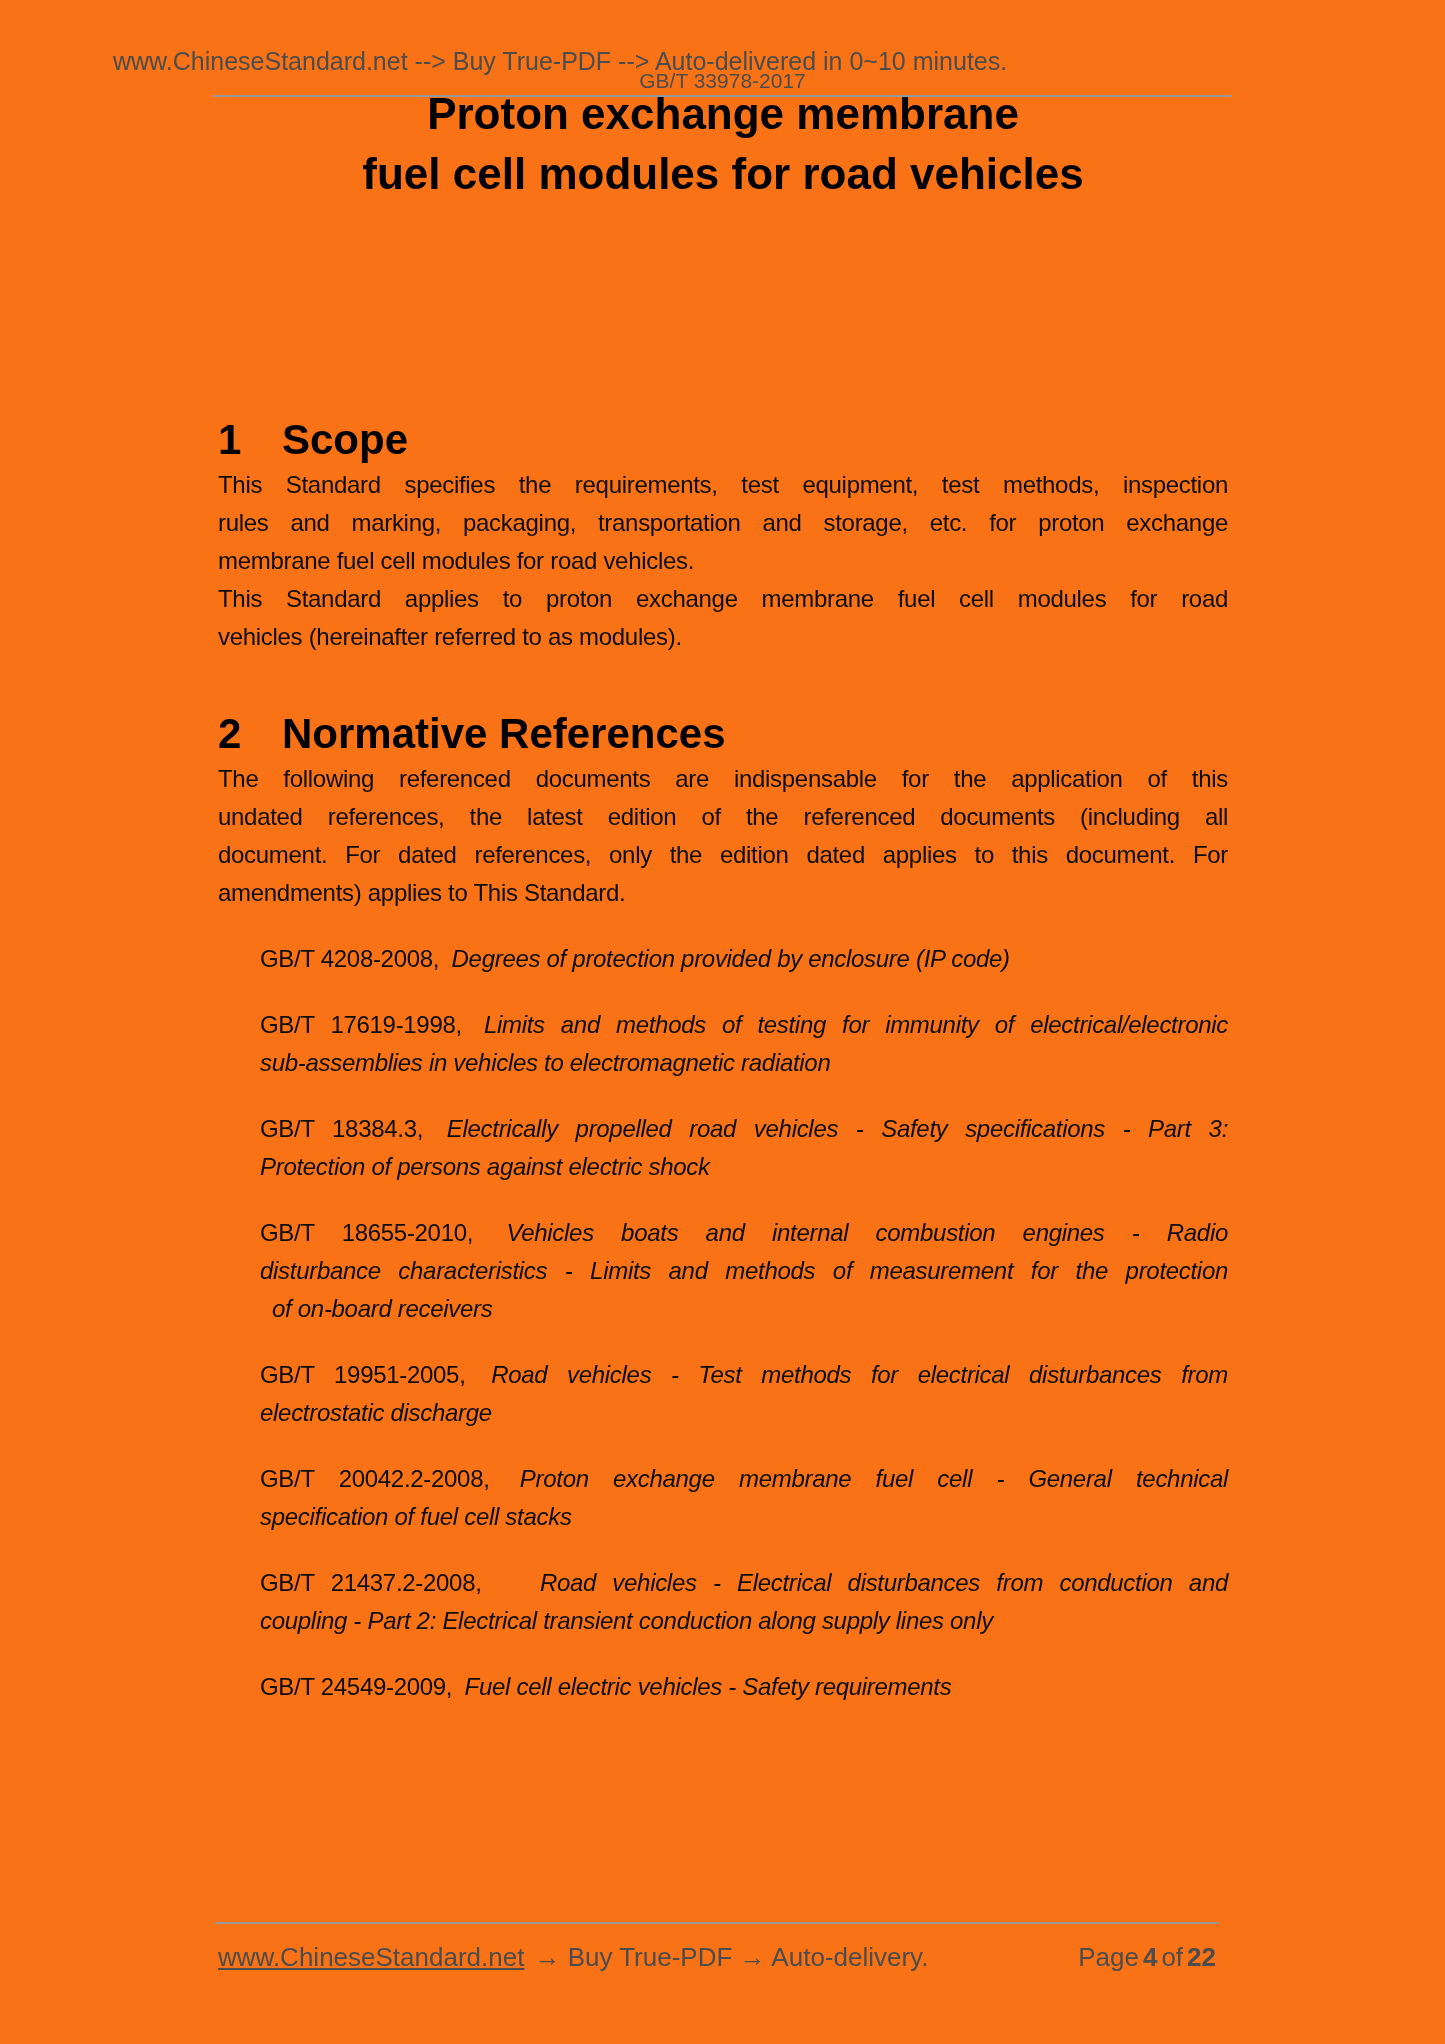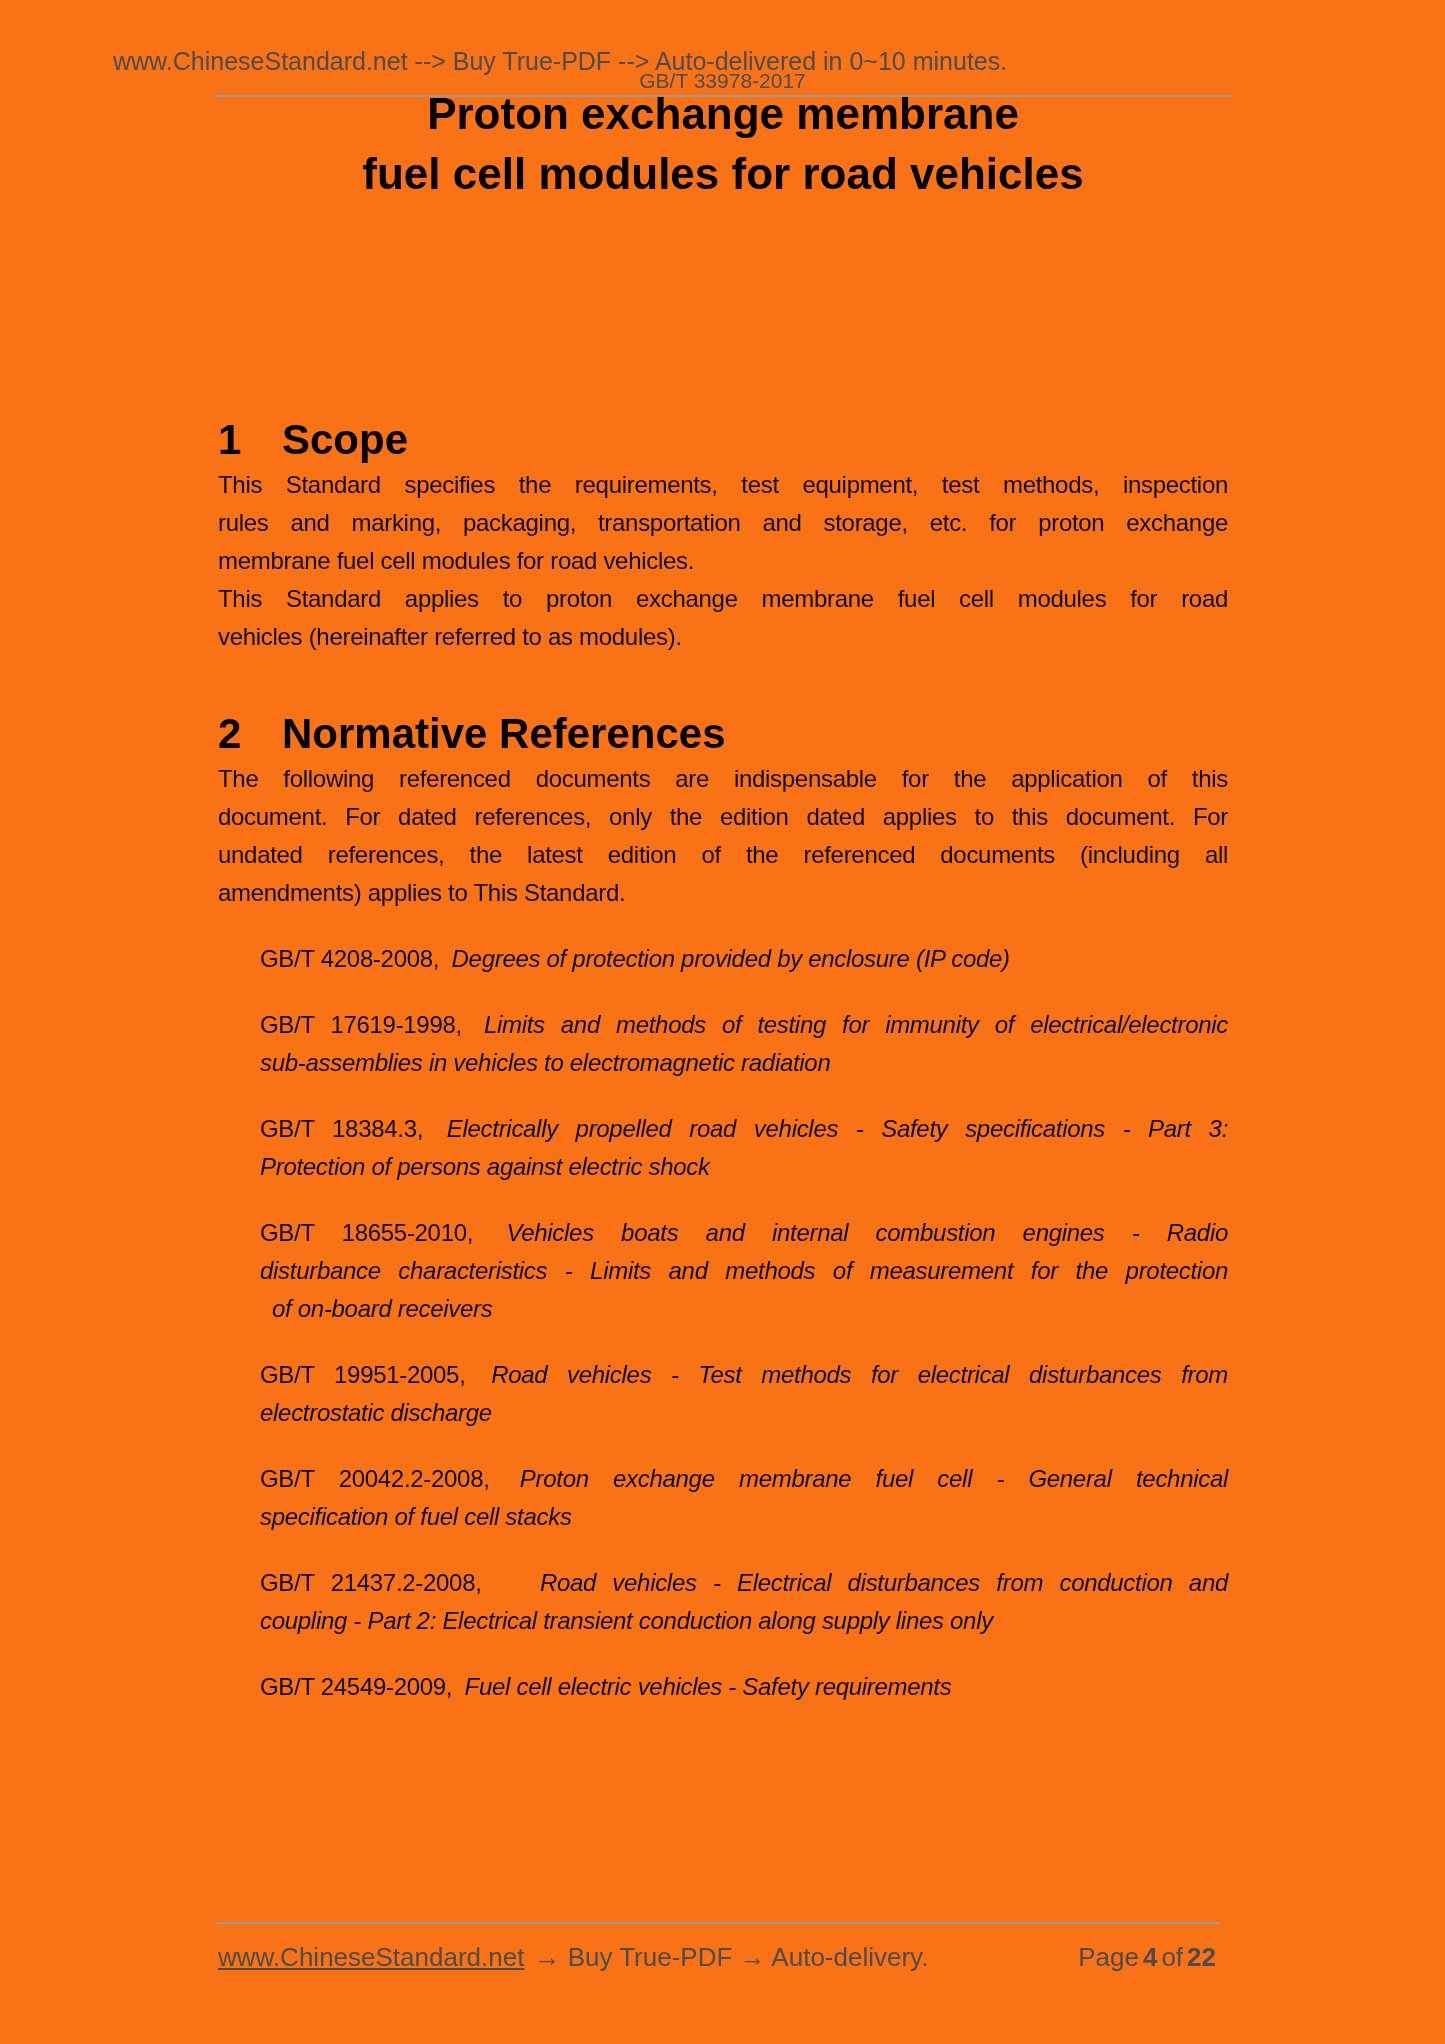--- a/index.html
+++ b/index.html
@@ -85,22 +85,22 @@
       <span class="jl" style="display:block">This Standard applies to proton exchange membrane fuel cell modules for road</span>
       <span class="ll" style="display:block">vehicles (hereinafter referred to as modules).</span>
     </p>
 
     <h2 class="section sec-norm">
       <span class="secnum">2</span><span>Normative References</span>
     </h2>
 
     <p class="para p3">
       <span class="jl" style="display:block">The following referenced documents are indispensable for the application of this</span>
+      <span class="jl" style="display:block">undated references, the latest edition of the referenced documents (including all</span>
       <span class="jl" style="display:block">document. For dated references, only the edition dated applies to this document. For</span>
-      <span class="jl" style="display:block">undated references, the latest edition of the referenced documents (including all</span>
       <span class="ll" style="display:block">amendments) applies to This Standard.</span>
     </p>
 
     <div class="ref">
       <div class="ll">
         <span class="code">GB/T 4208-2008,</span> <span class="it" style="font-style: italic;">Degrees of protection provided by enclosure (IP code)</span>
       </div>
     </div>
 
     <div class="ref">

